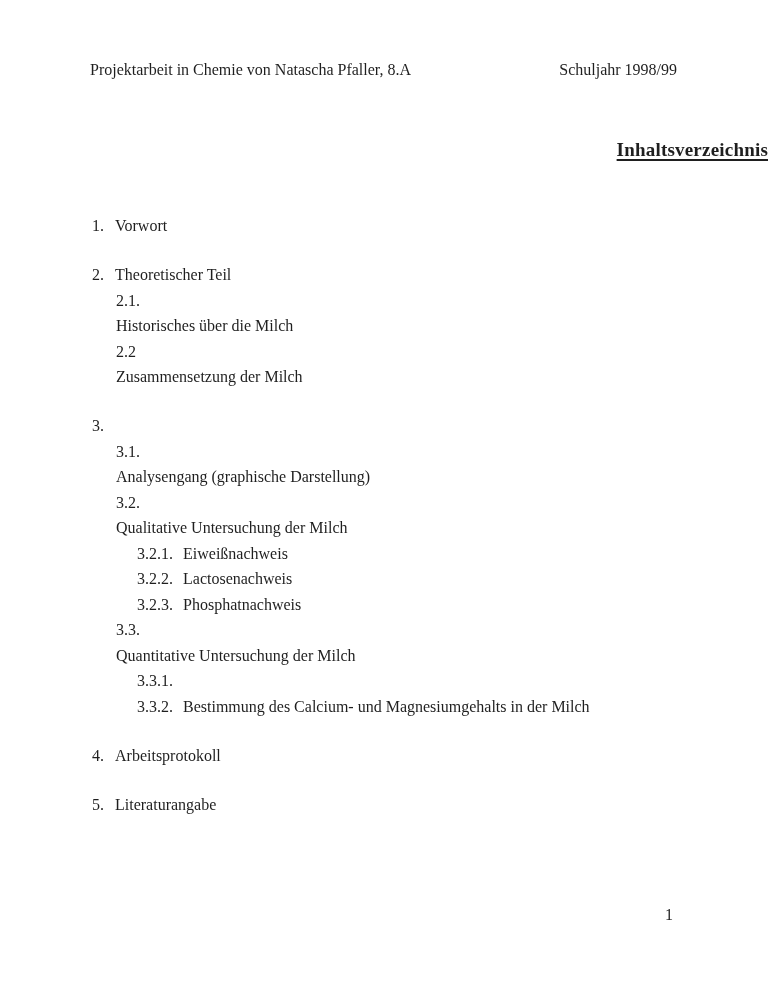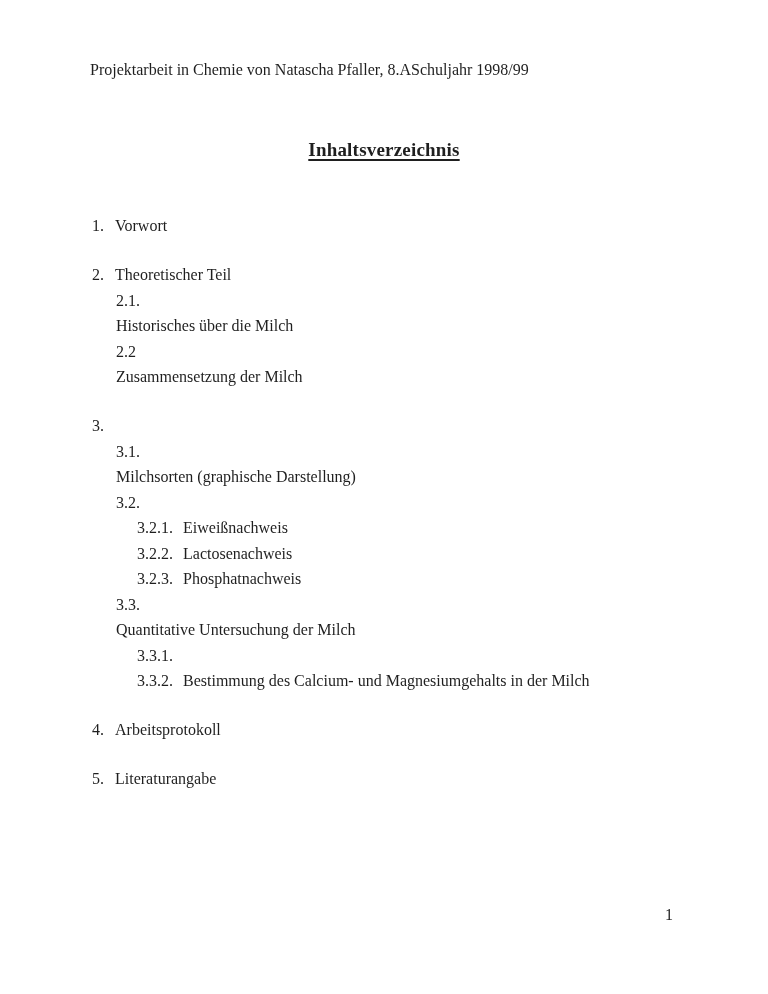--- a/index.html
+++ b/index.html
@@ -18,29 +18,30 @@
     color: var(--text-color);
     font-family: "Liberation Serif", "DejaVu Serif", serif;
     overflow: hidden;
   }
   .doc-header {
     position: absolute;
     top: 61px;
     left: 90px;
     right: 91px;
     display: flex;
+    justify-content: space-between;
     font-size: 16px;
     line-height: 18px;
   }
   .doc-title {
     position: absolute;
     top: 139px;
     left: 0;
     width: 100%;
-    text-align: center;
+    text-align: right;
     font-size: 19px;
     font-weight: bold;
     letter-spacing: 0.2px;
     text-decoration: underline;
     text-decoration-thickness: 2px;
     text-underline-offset: 3px;
   }
   .toc {
     position: absolute;
     top: 213px;
@@ -95,24 +96,25 @@
       </div>
       <div class="toc-entry level-2">
         <span class="toc-number">2.2</span>
         <span class="toc-label">Zusammensetzung der Milch</span>
       </div>
       <div class="toc-entry level-1 group-start">
         <span class="toc-number">3.</span>
       </div>
       <div class="toc-entry level-2">
         <span class="toc-number">3.1.</span>
-        <span class="toc-label">Milchsorten (graphische Darstellung)</span>
+        <span class="toc-label">Analysengang (graphische Darstellung)</span>
       </div>
       <div class="toc-entry level-2">
         <span class="toc-number">3.2.</span>
+        <span class="toc-label">Qualitative Untersuchung der Milch</span>
       </div>
       <div class="toc-entry level-3">
         <span class="toc-number">3.2.1.</span>
         <span class="toc-label">Eiweißnachweis</span>
       </div>
       <div class="toc-entry level-3">
         <span class="toc-number">3.2.2.</span>
         <span class="toc-label">Lactosenachweis</span>
       </div>
       <div class="toc-entry level-3">

